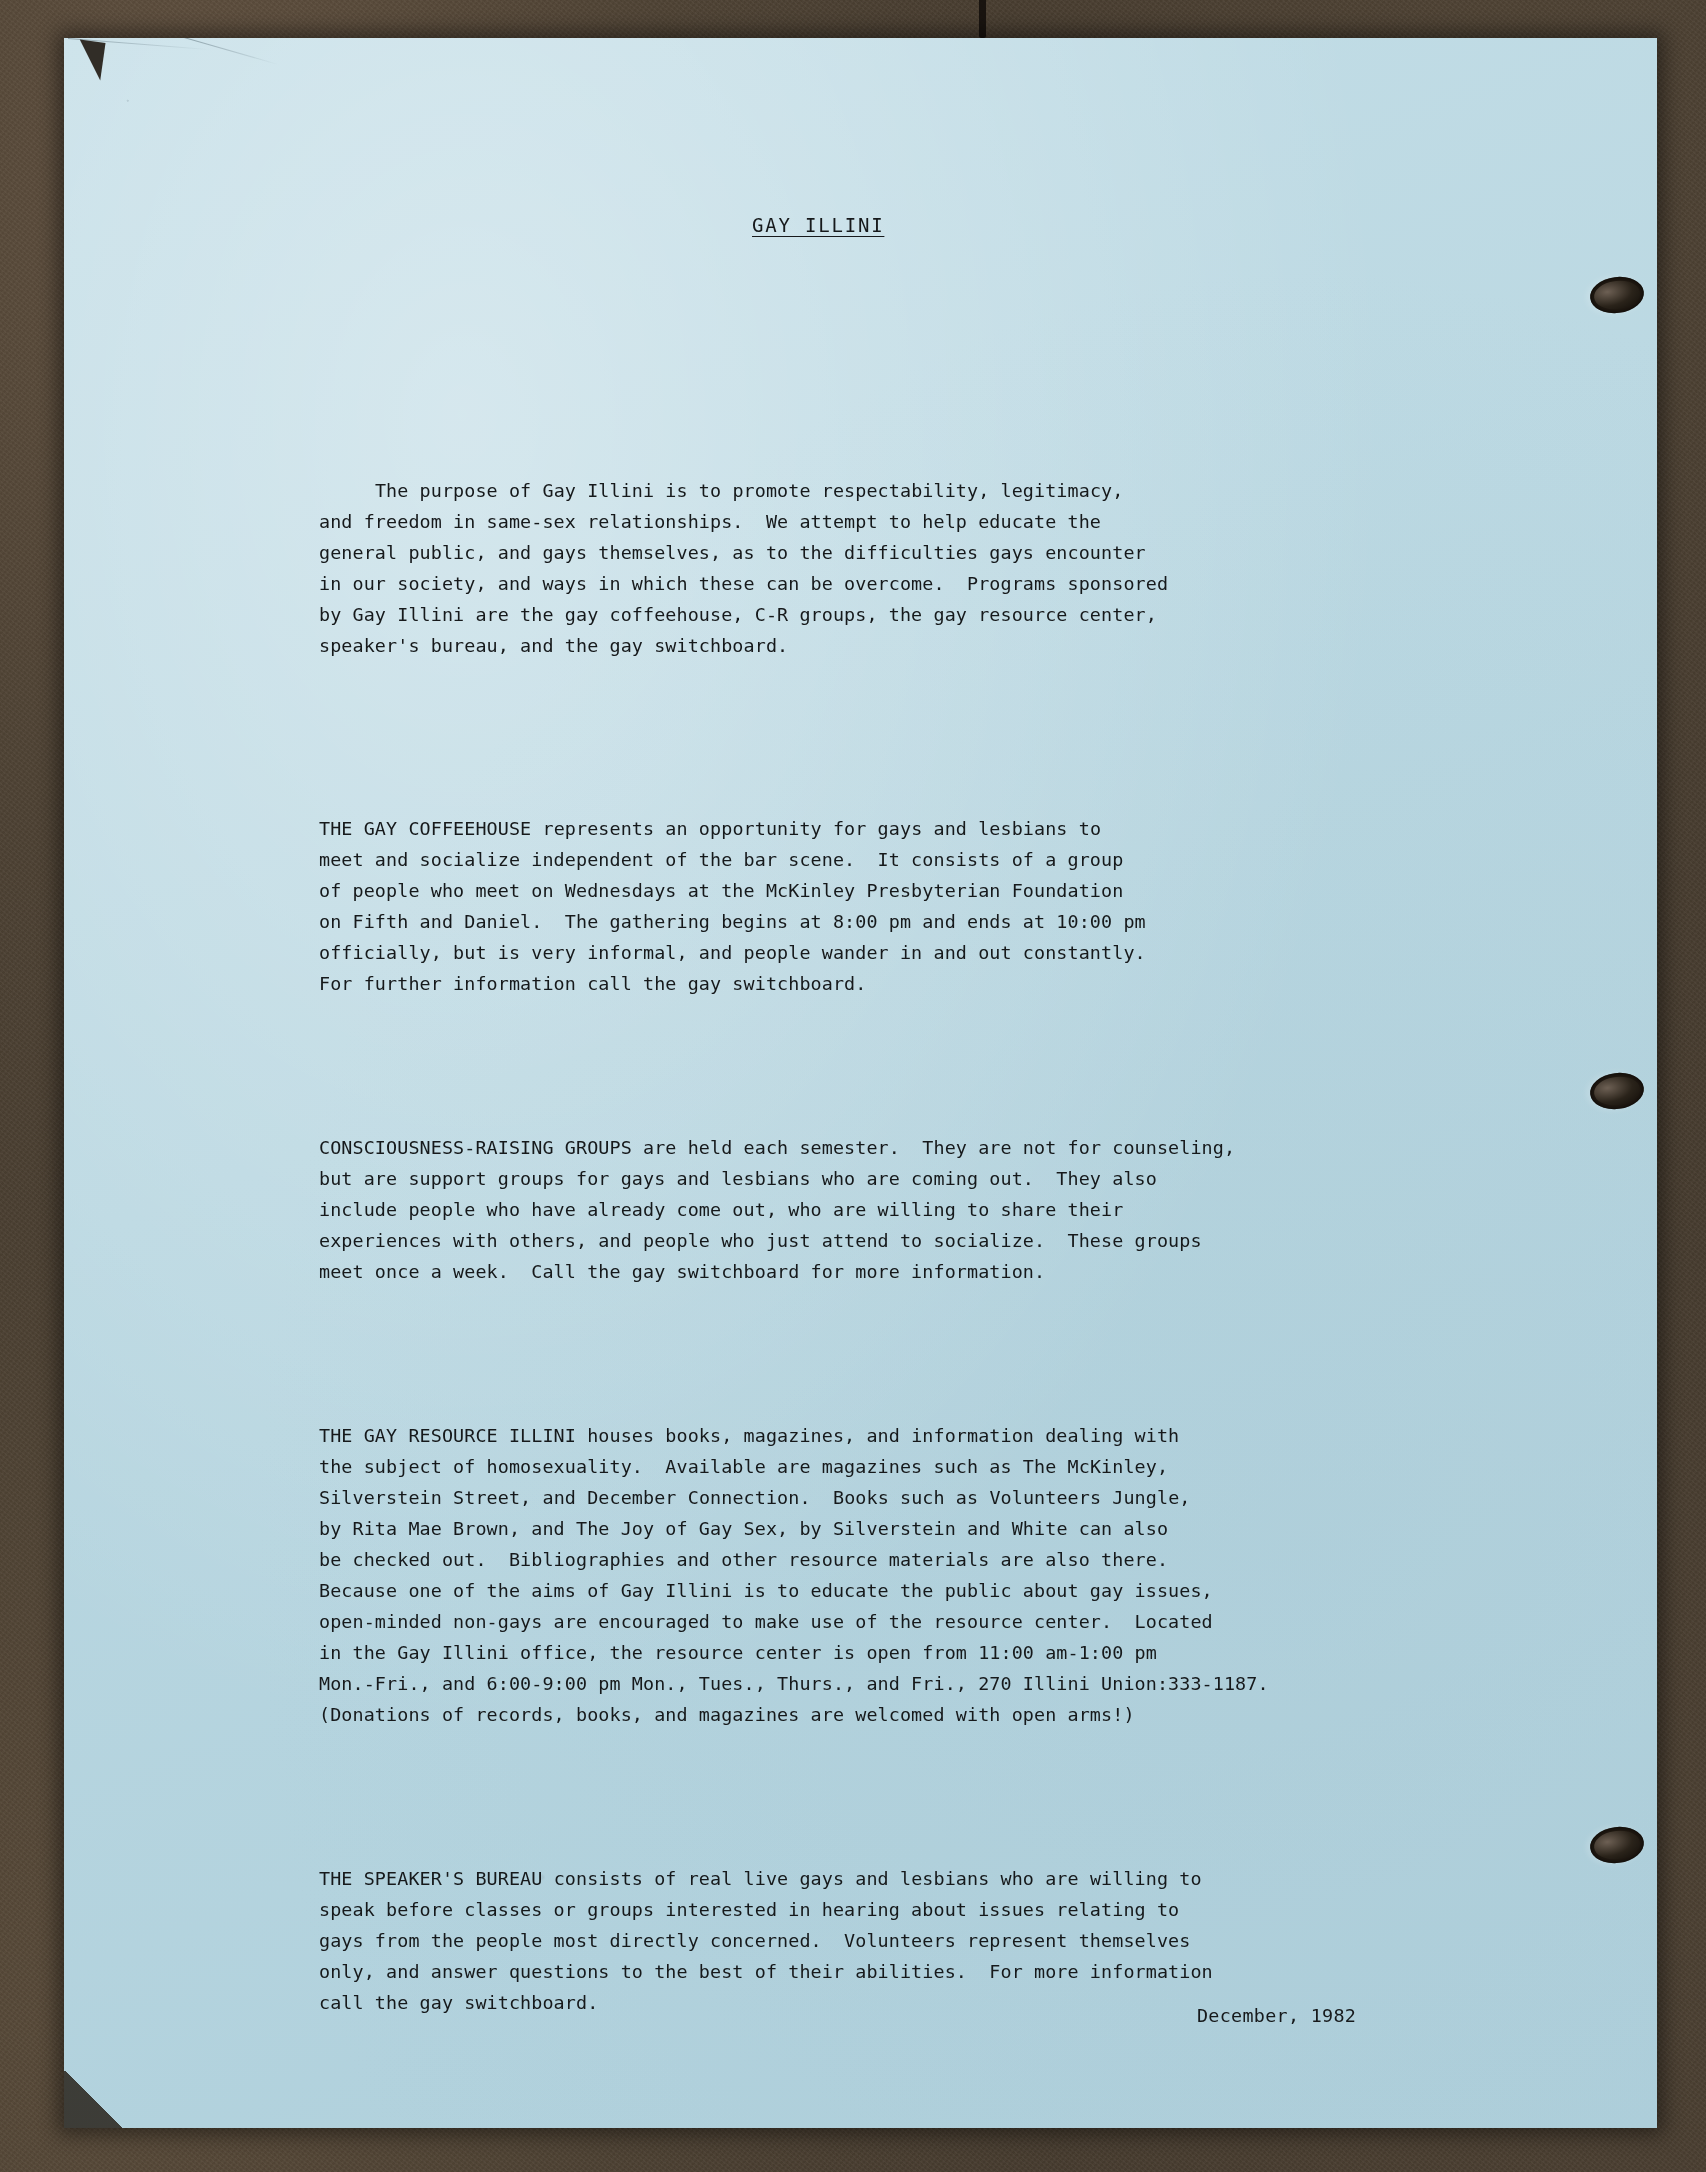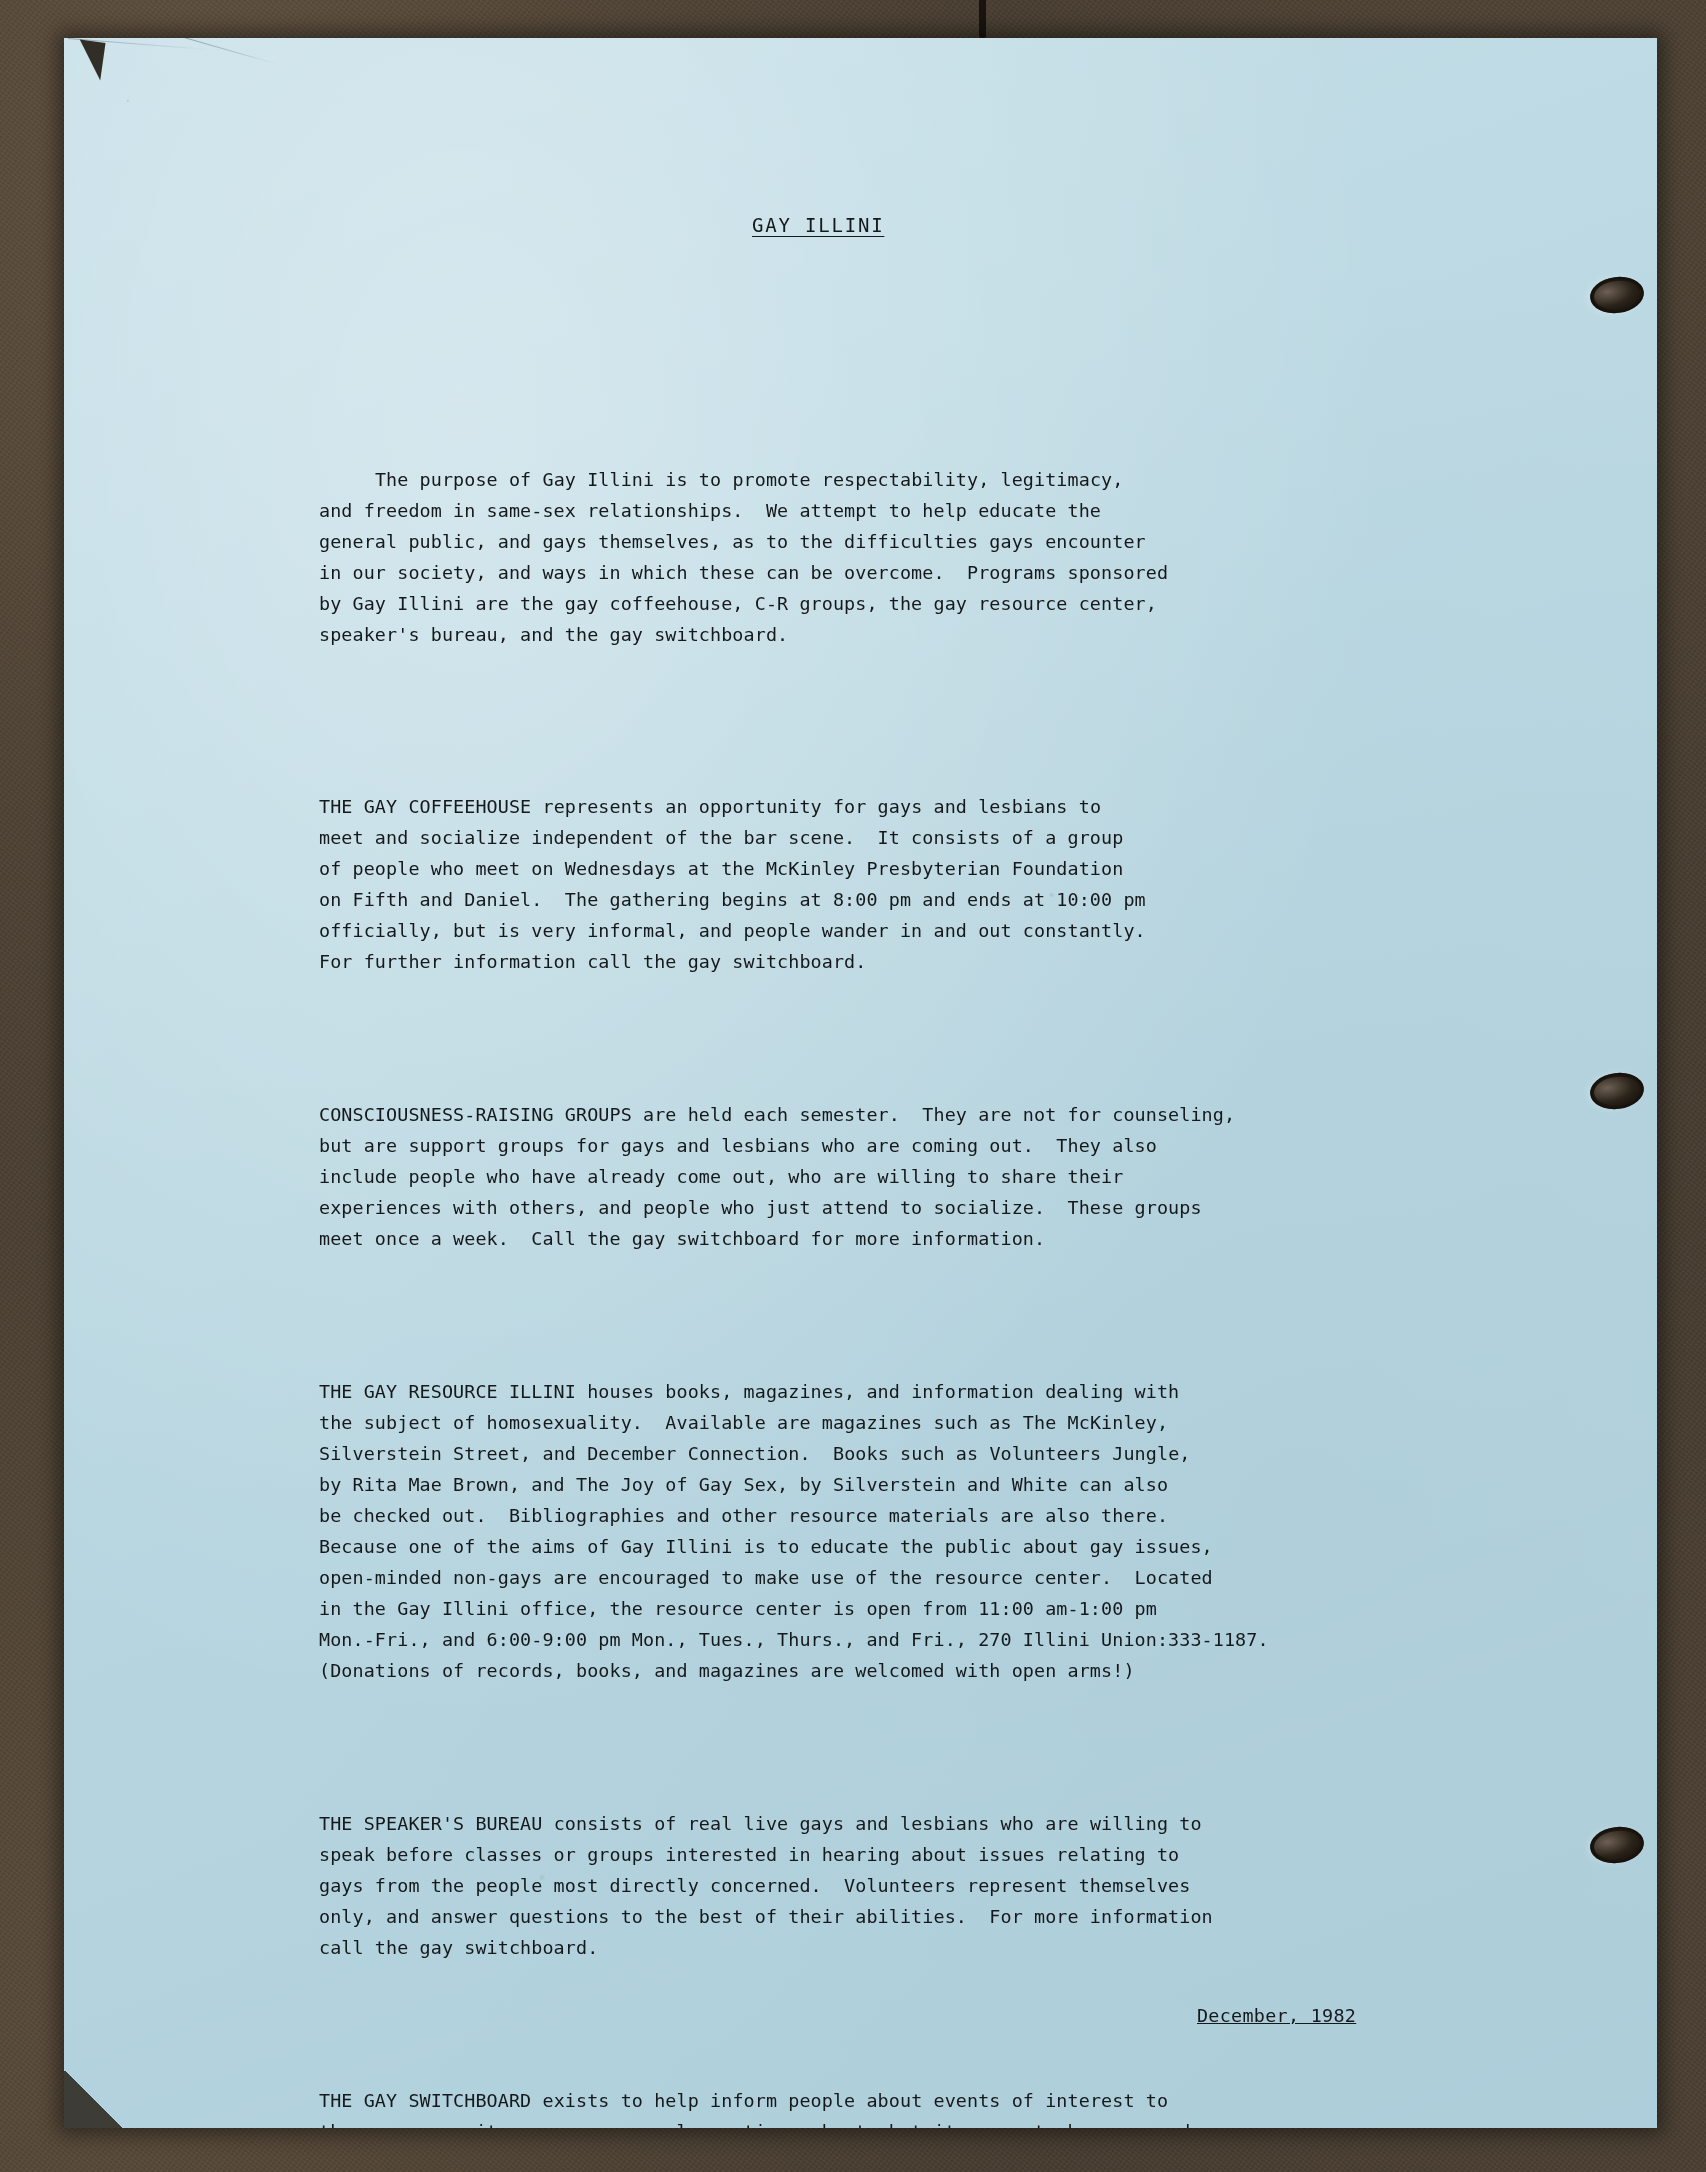--- a/index.html
+++ b/index.html
@@ -169,34 +169,33 @@
     text-underline-offset: 3.6px;
   }
   .body {
     position: absolute;
     left: 255px;
     top: 333px;
     width: 1296px;
     white-space: pre-wrap;
   }
   p.para {
-    margin: 0 0 29px 0;
+    margin: 11px 0 29px 0;
     white-space: pre-wrap;
   }
   p.para.gap { margin-bottom: 48px; }
   .u {
     text-underline-offset: 2.9px;
   }
   .signoff {
     position: absolute;
     left: 1133px;
     top: 1962px;
     font-size: 18.4px;
     letter-spacing: 0.3px;
-    text-decoration: underline;
   }
 </style>
 </head>
 <body>
 
 <div class="backdrop"></div>
 <div class="seam"></div>
 
 <div class="page">
 

